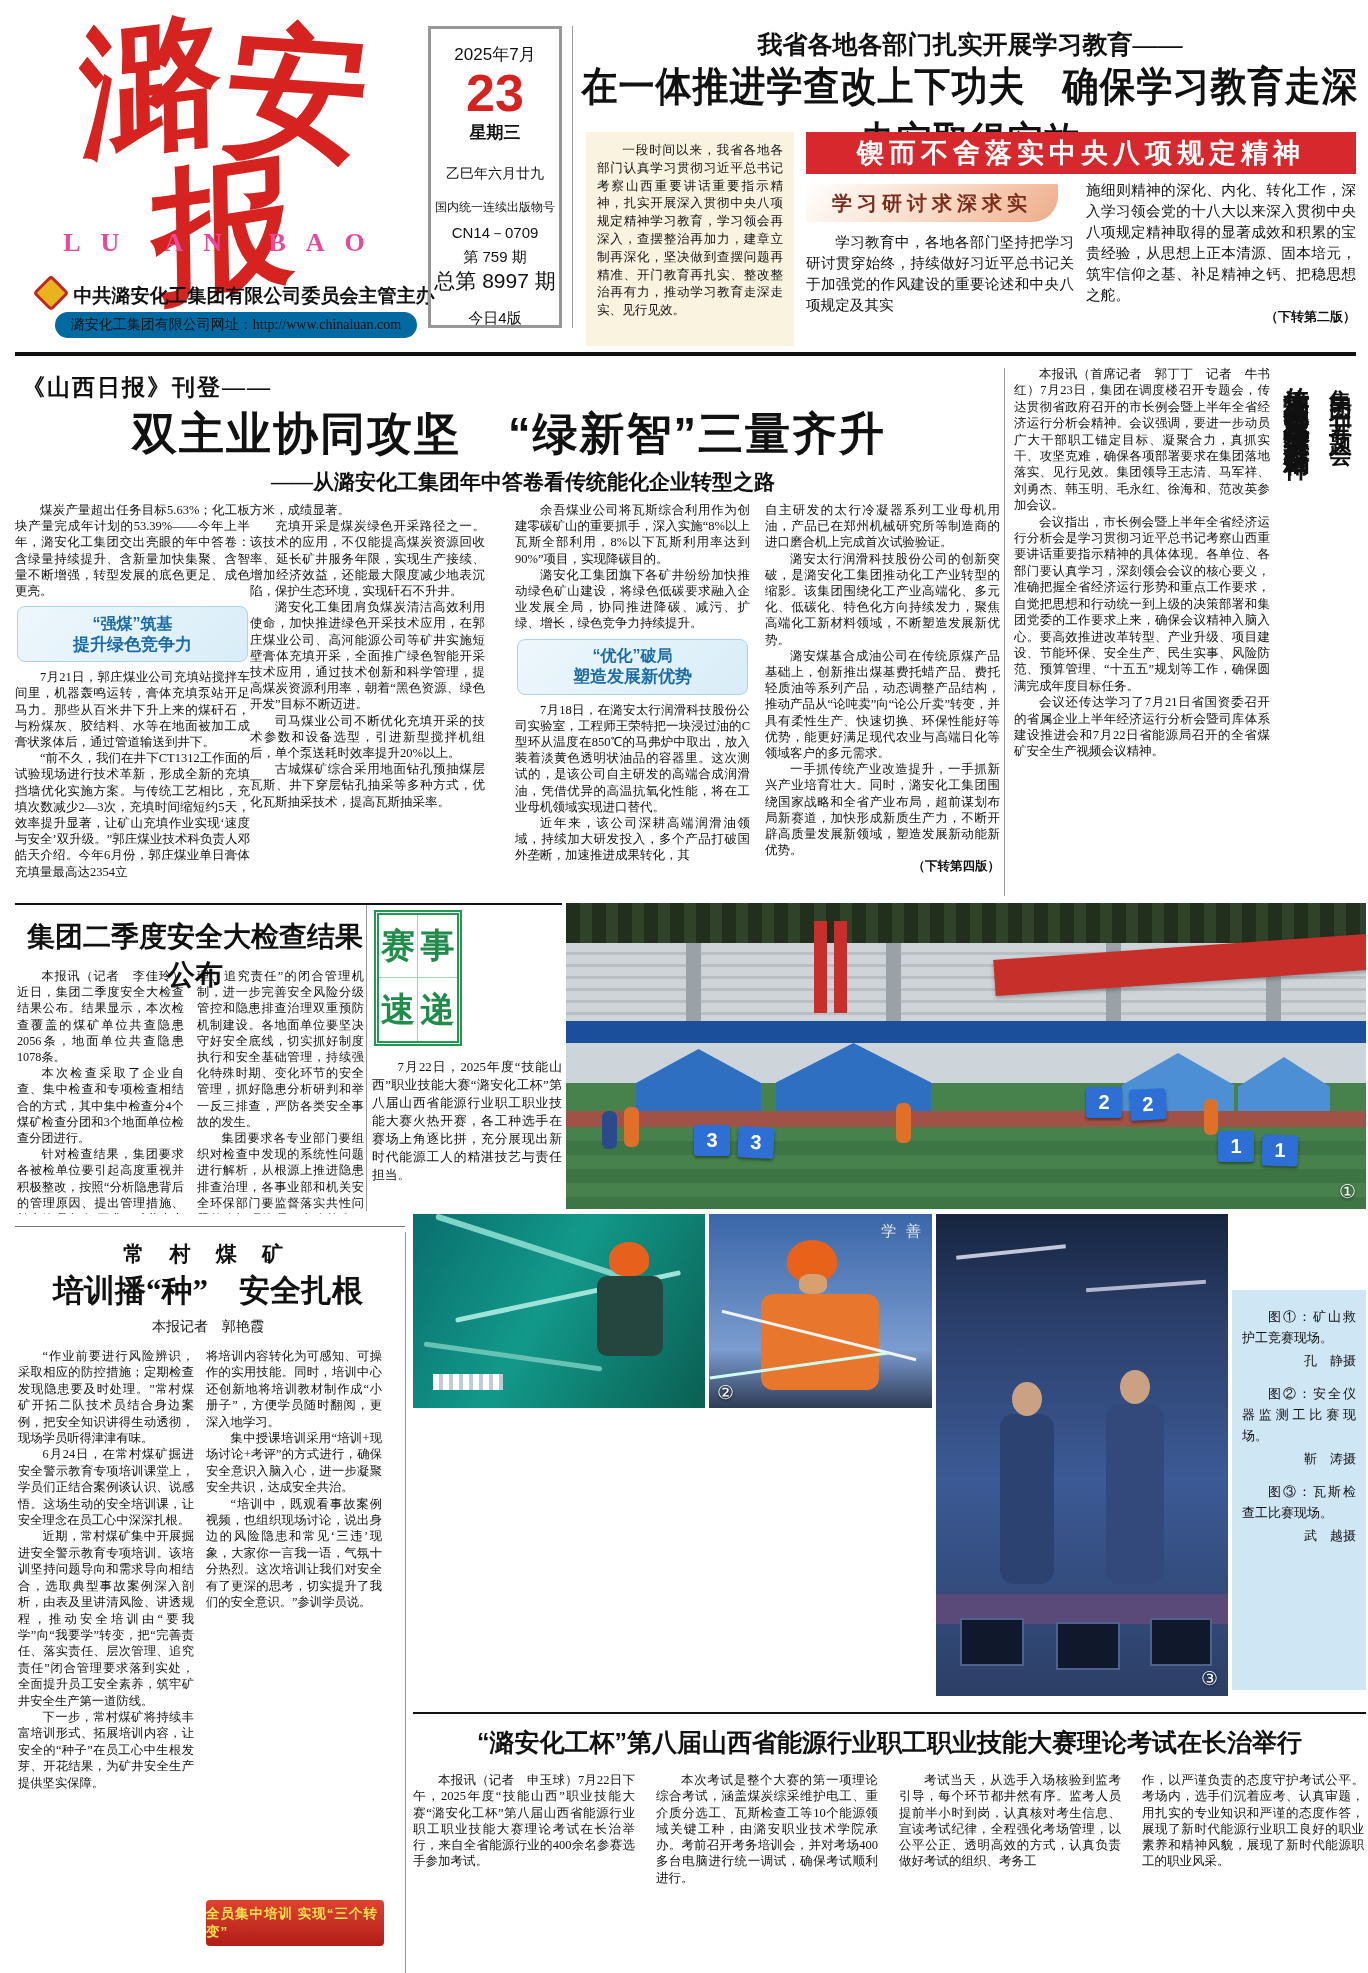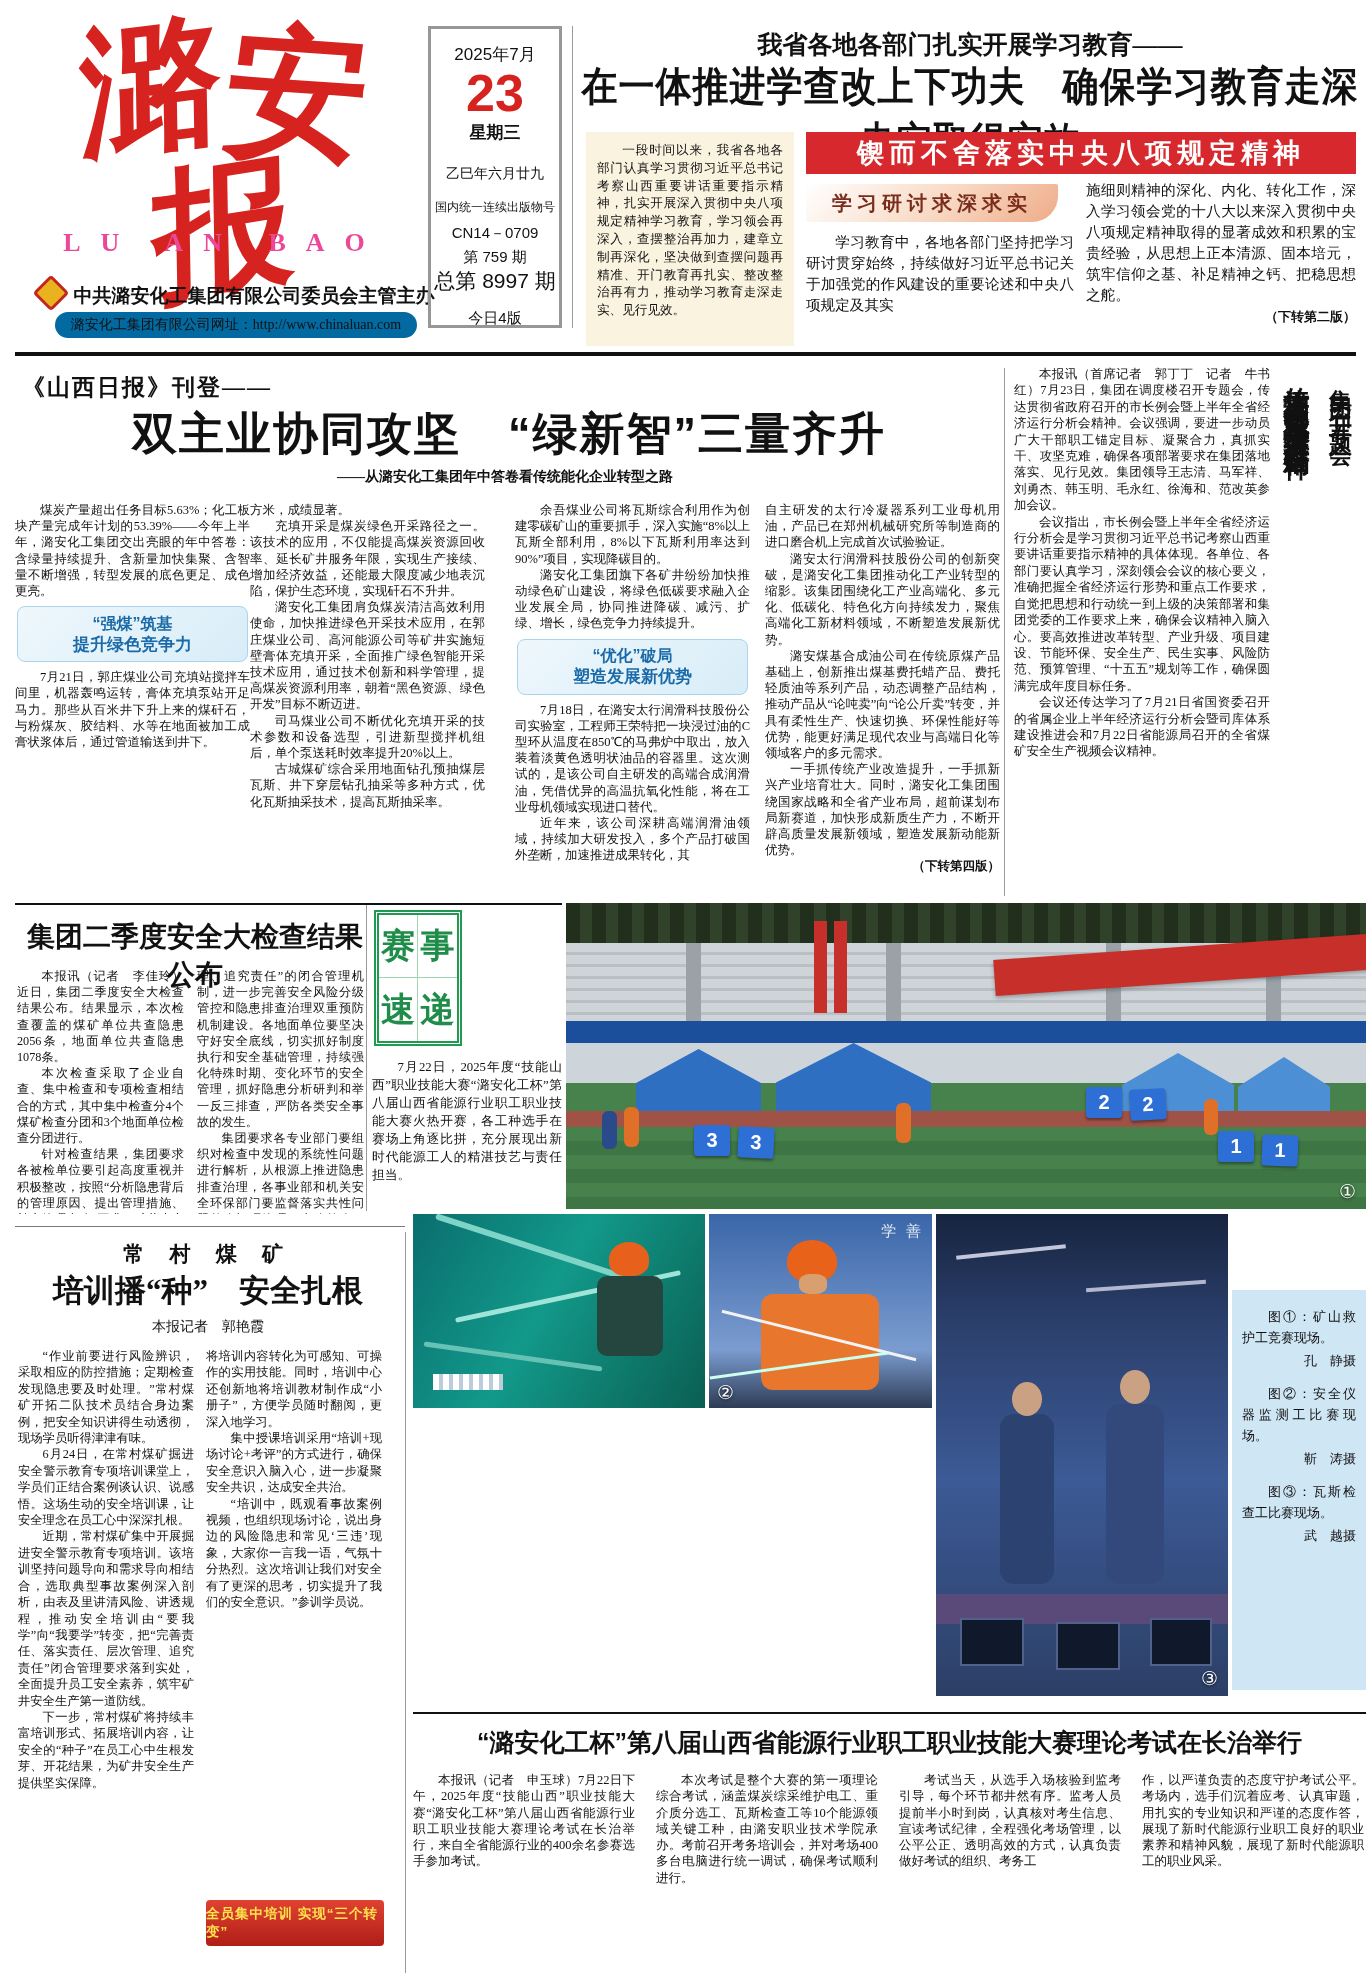--- a/index.html
+++ b/index.html
@@ -102,29 +102,30 @@
   </div>
   <div class="abs col" style="left:1086px;top:180px;width:270px;height:166px;font-size:14.6px;line-height:21px">
     <p class="para" style="text-indent:0">施细则精神的深化、内化、转化工作，深入学习领会党的十八大以来深入贯彻中央八项规定精神取得的显著成效和积累的宝贵经验，从思想上正本清源、固本培元，筑牢信仰之基、补足精神之钙、把稳思想之舵。</p>
     <span class="jump" style="font-size:13px">（下转第二版）</span>
   </div>
 
   <div class="abs rule-h" style="left:15px;top:352px;width:1341px;height:4px"></div>
 
   <div class="abs" style="left:22px;top:372px;font-size:23px;font-weight:700;letter-spacing:2px">《山西日报》刊登——</div>
   <div class="abs center sans" style="left:15px;top:404px;width:988px;font-size:45px;font-weight:900;letter-spacing:2px">双主业协同攻坚　“绿新智”三量齐升</div>
-  <div class="abs center" style="left:11px;top:468px;width:988px;font-size:14px;font-weight:700">——从潞安化工集团年中答卷看传统能化企业转型之路</div>
+  <div class="abs center" style="left:29px;top:468px;width:988px;font-size:21px;font-weight:700">——从潞安化工集团年中答卷看传统能化企业转型之路</div>
 
   <div class="abs col" style="left:15px;top:502px;width:235px;height:394px">
     <p class="para">煤炭产量超出任务目标5.63%；化工板块产量完成年计划的53.39%——今年上半年，潞安化工集团交出亮眼的年中答卷：含绿量持续提升、含新量加快集聚、含智量不断增强，转型发展的底色更足、成色更亮。</p>
     <div class="sec-box">
       <div class="sec-l1">“强煤”筑基</div>
       <div class="sec-l2">提升绿色竞争力</div>
     </div>
     <p class="para">7月21日，郭庄煤业公司充填站搅拌车间里，机器轰鸣运转，膏体充填泵站开足马力。那些从百米井下升上来的煤矸石，与粉煤灰、胶结料、水等在地面被加工成膏状浆体后，通过管道输送到井下。</p>
+    <p class="para">“前不久，我们在井下CT1312工作面的试验现场进行技术革新，形成全新的充填挡墙优化实施方案。与传统工艺相比，充填次数减少2—3次，充填时间缩短约5天，效率提升显著，让矿山充填作业实现‘速度与安全’双升级。”郭庄煤业技术科负责人邓皓天介绍。今年6月份，郭庄煤业单日膏体充填量最高达2354立</p>
   </div>
   <div class="abs col" style="left:250px;top:502px;width:235px;height:394px">
     <p class="para" style="text-indent:0">方米，成绩显著。</p>
     <p class="para">充填开采是煤炭绿色开采路径之一。该技术的应用，不仅能提高煤炭资源回收率、延长矿井服务年限，实现生产接续、增加经济效益，还能最大限度减少地表沉陷，保护生态环境，实现矸石不升井。</p>
     <p class="para">潞安化工集团肩负煤炭清洁高效利用使命，加快推进绿色开采技术应用，在郭庄煤业公司、高河能源公司等矿井实施短壁膏体充填开采，全面推广绿色智能开采技术应用，通过技术创新和科学管理，提高煤炭资源利用率，朝着“黑色资源、绿色开发”目标不断迈进。</p>
     <p class="para">司马煤业公司不断优化充填开采的技术参数和设备选型，引进新型搅拌机组后，单个泵送耗时效率提升20%以上。</p>
     <p class="para">古城煤矿综合采用地面钻孔预抽煤层瓦斯、井下穿层钻孔抽采等多种方式，优化瓦斯抽采技术，提高瓦斯抽采率。</p>
   </div>
   <div class="abs col" style="left:515px;top:502px;width:235px;height:394px">
     <p class="para">余吾煤业公司将瓦斯综合利用作为创建零碳矿山的重要抓手，深入实施“8%以上瓦斯全部利用，8%以下瓦斯利用率达到90%”项目，实现降碳目的。</p>

